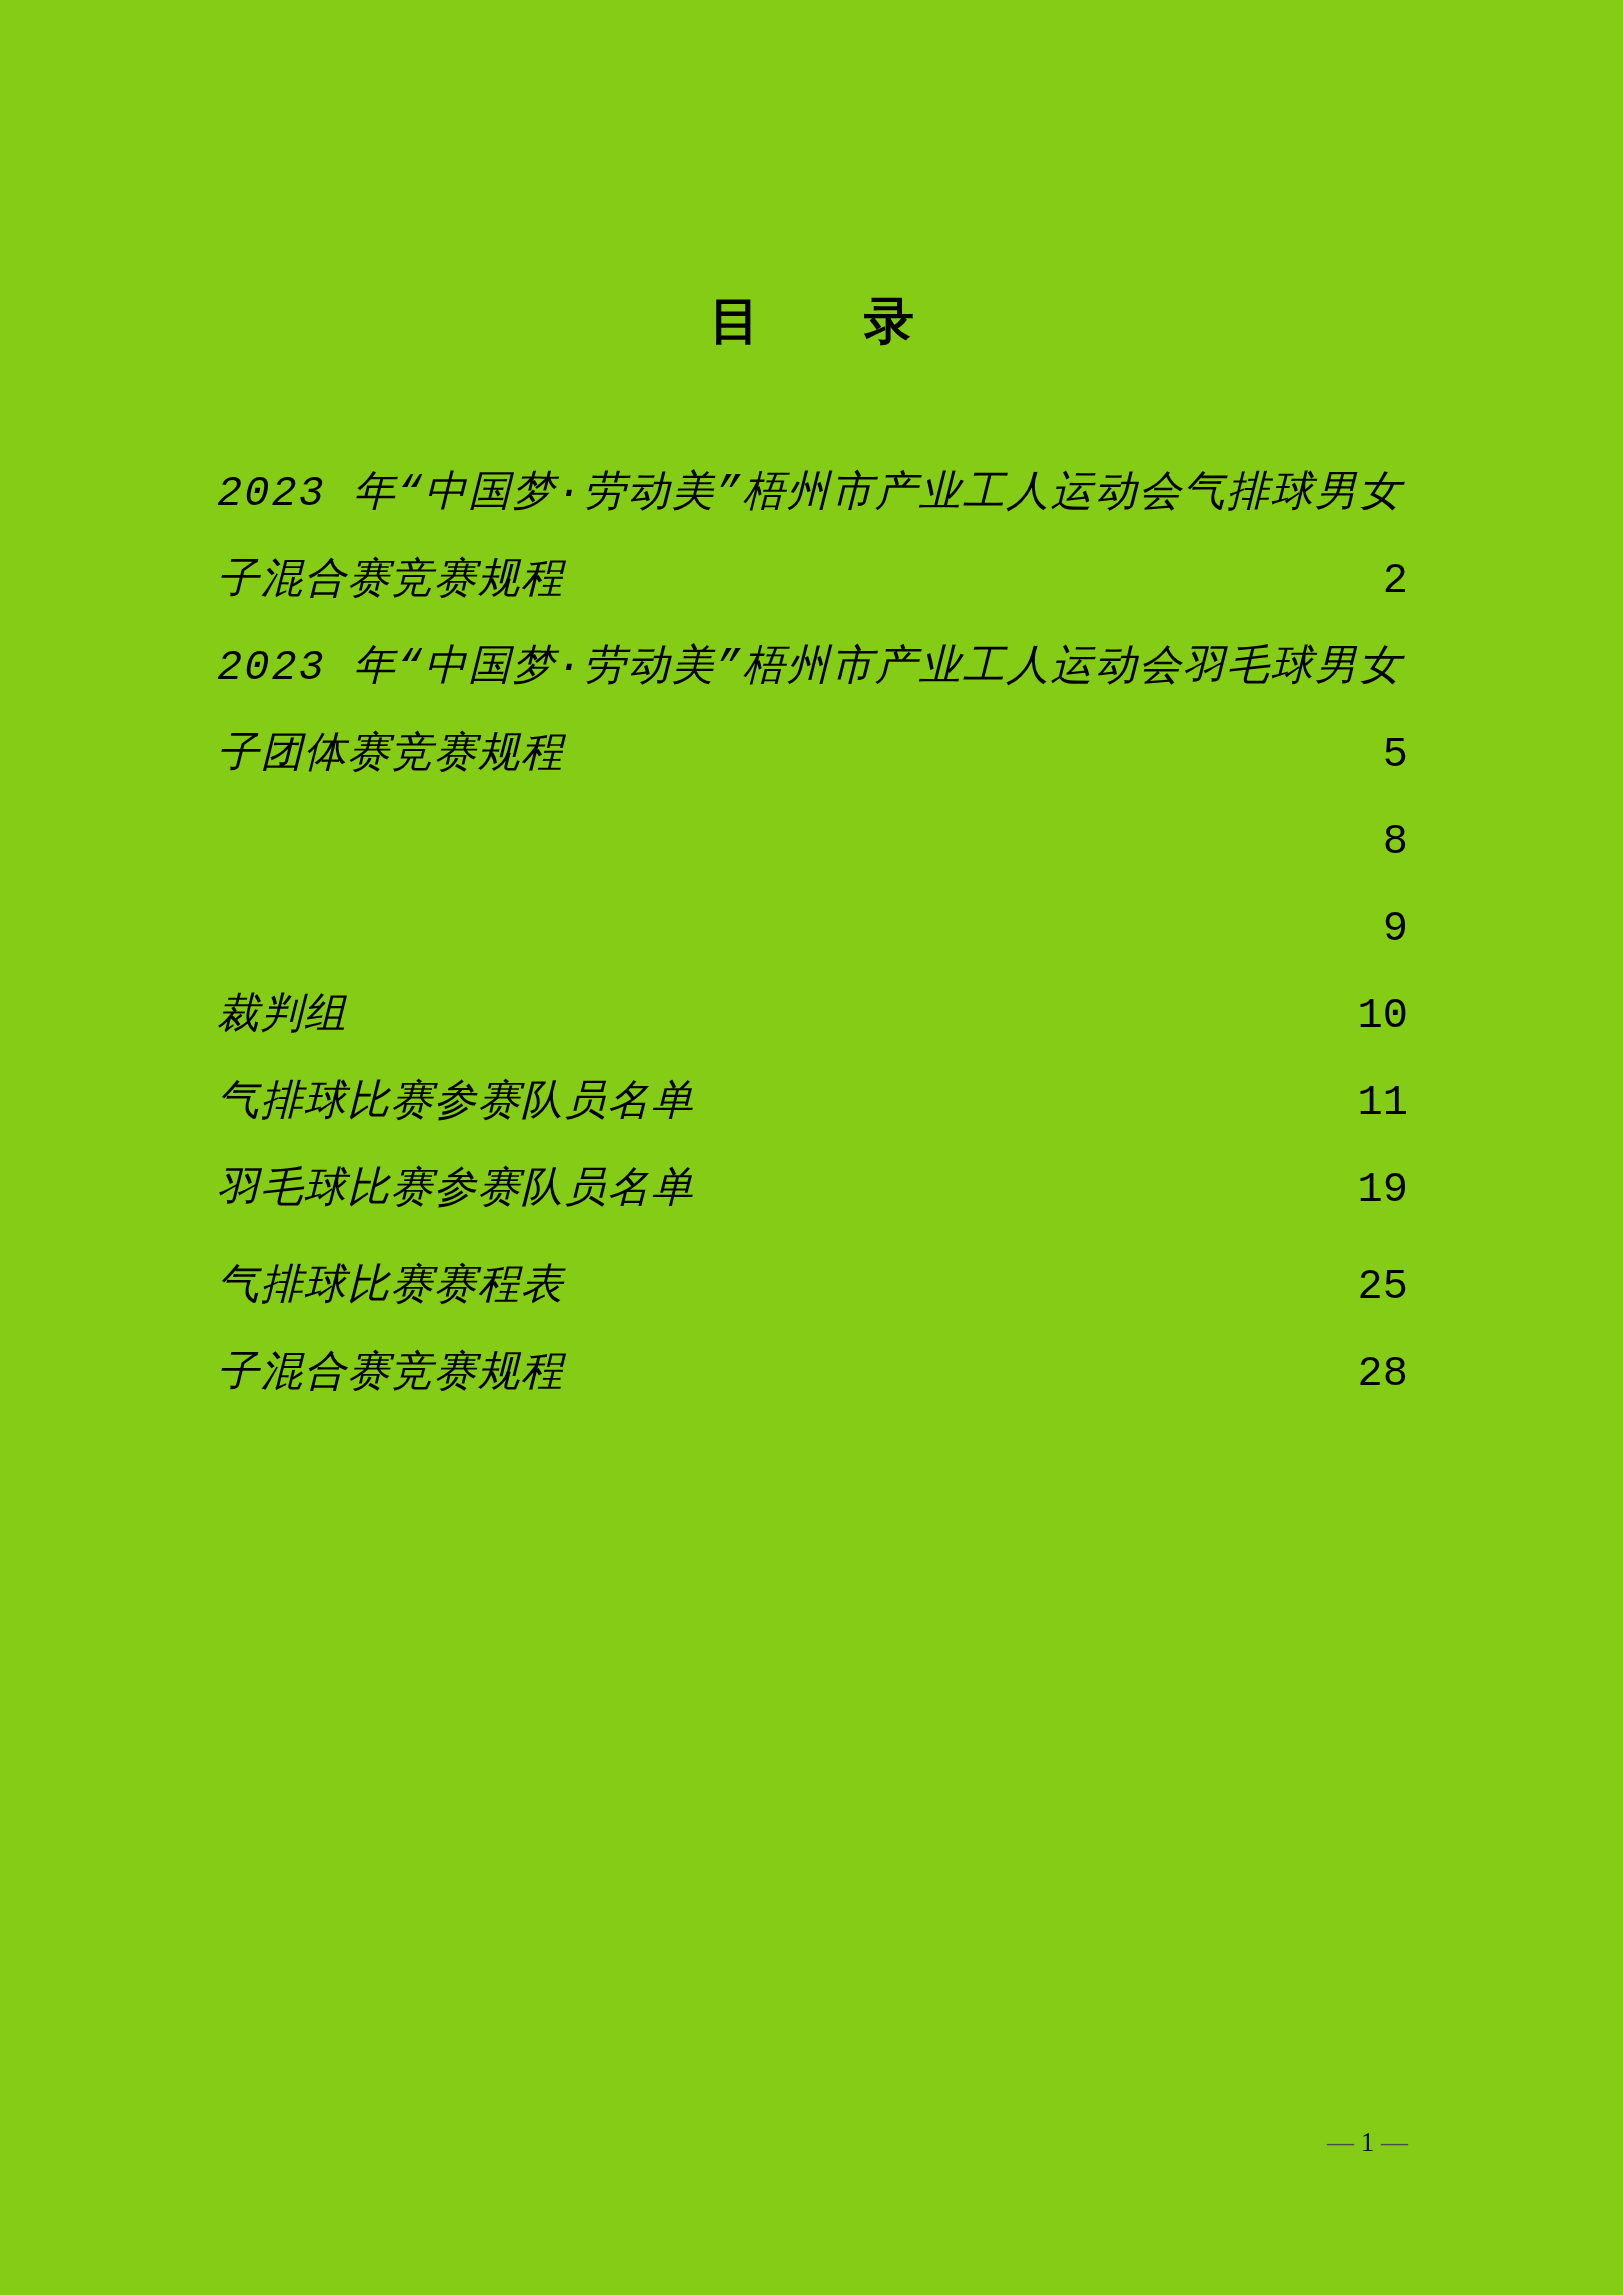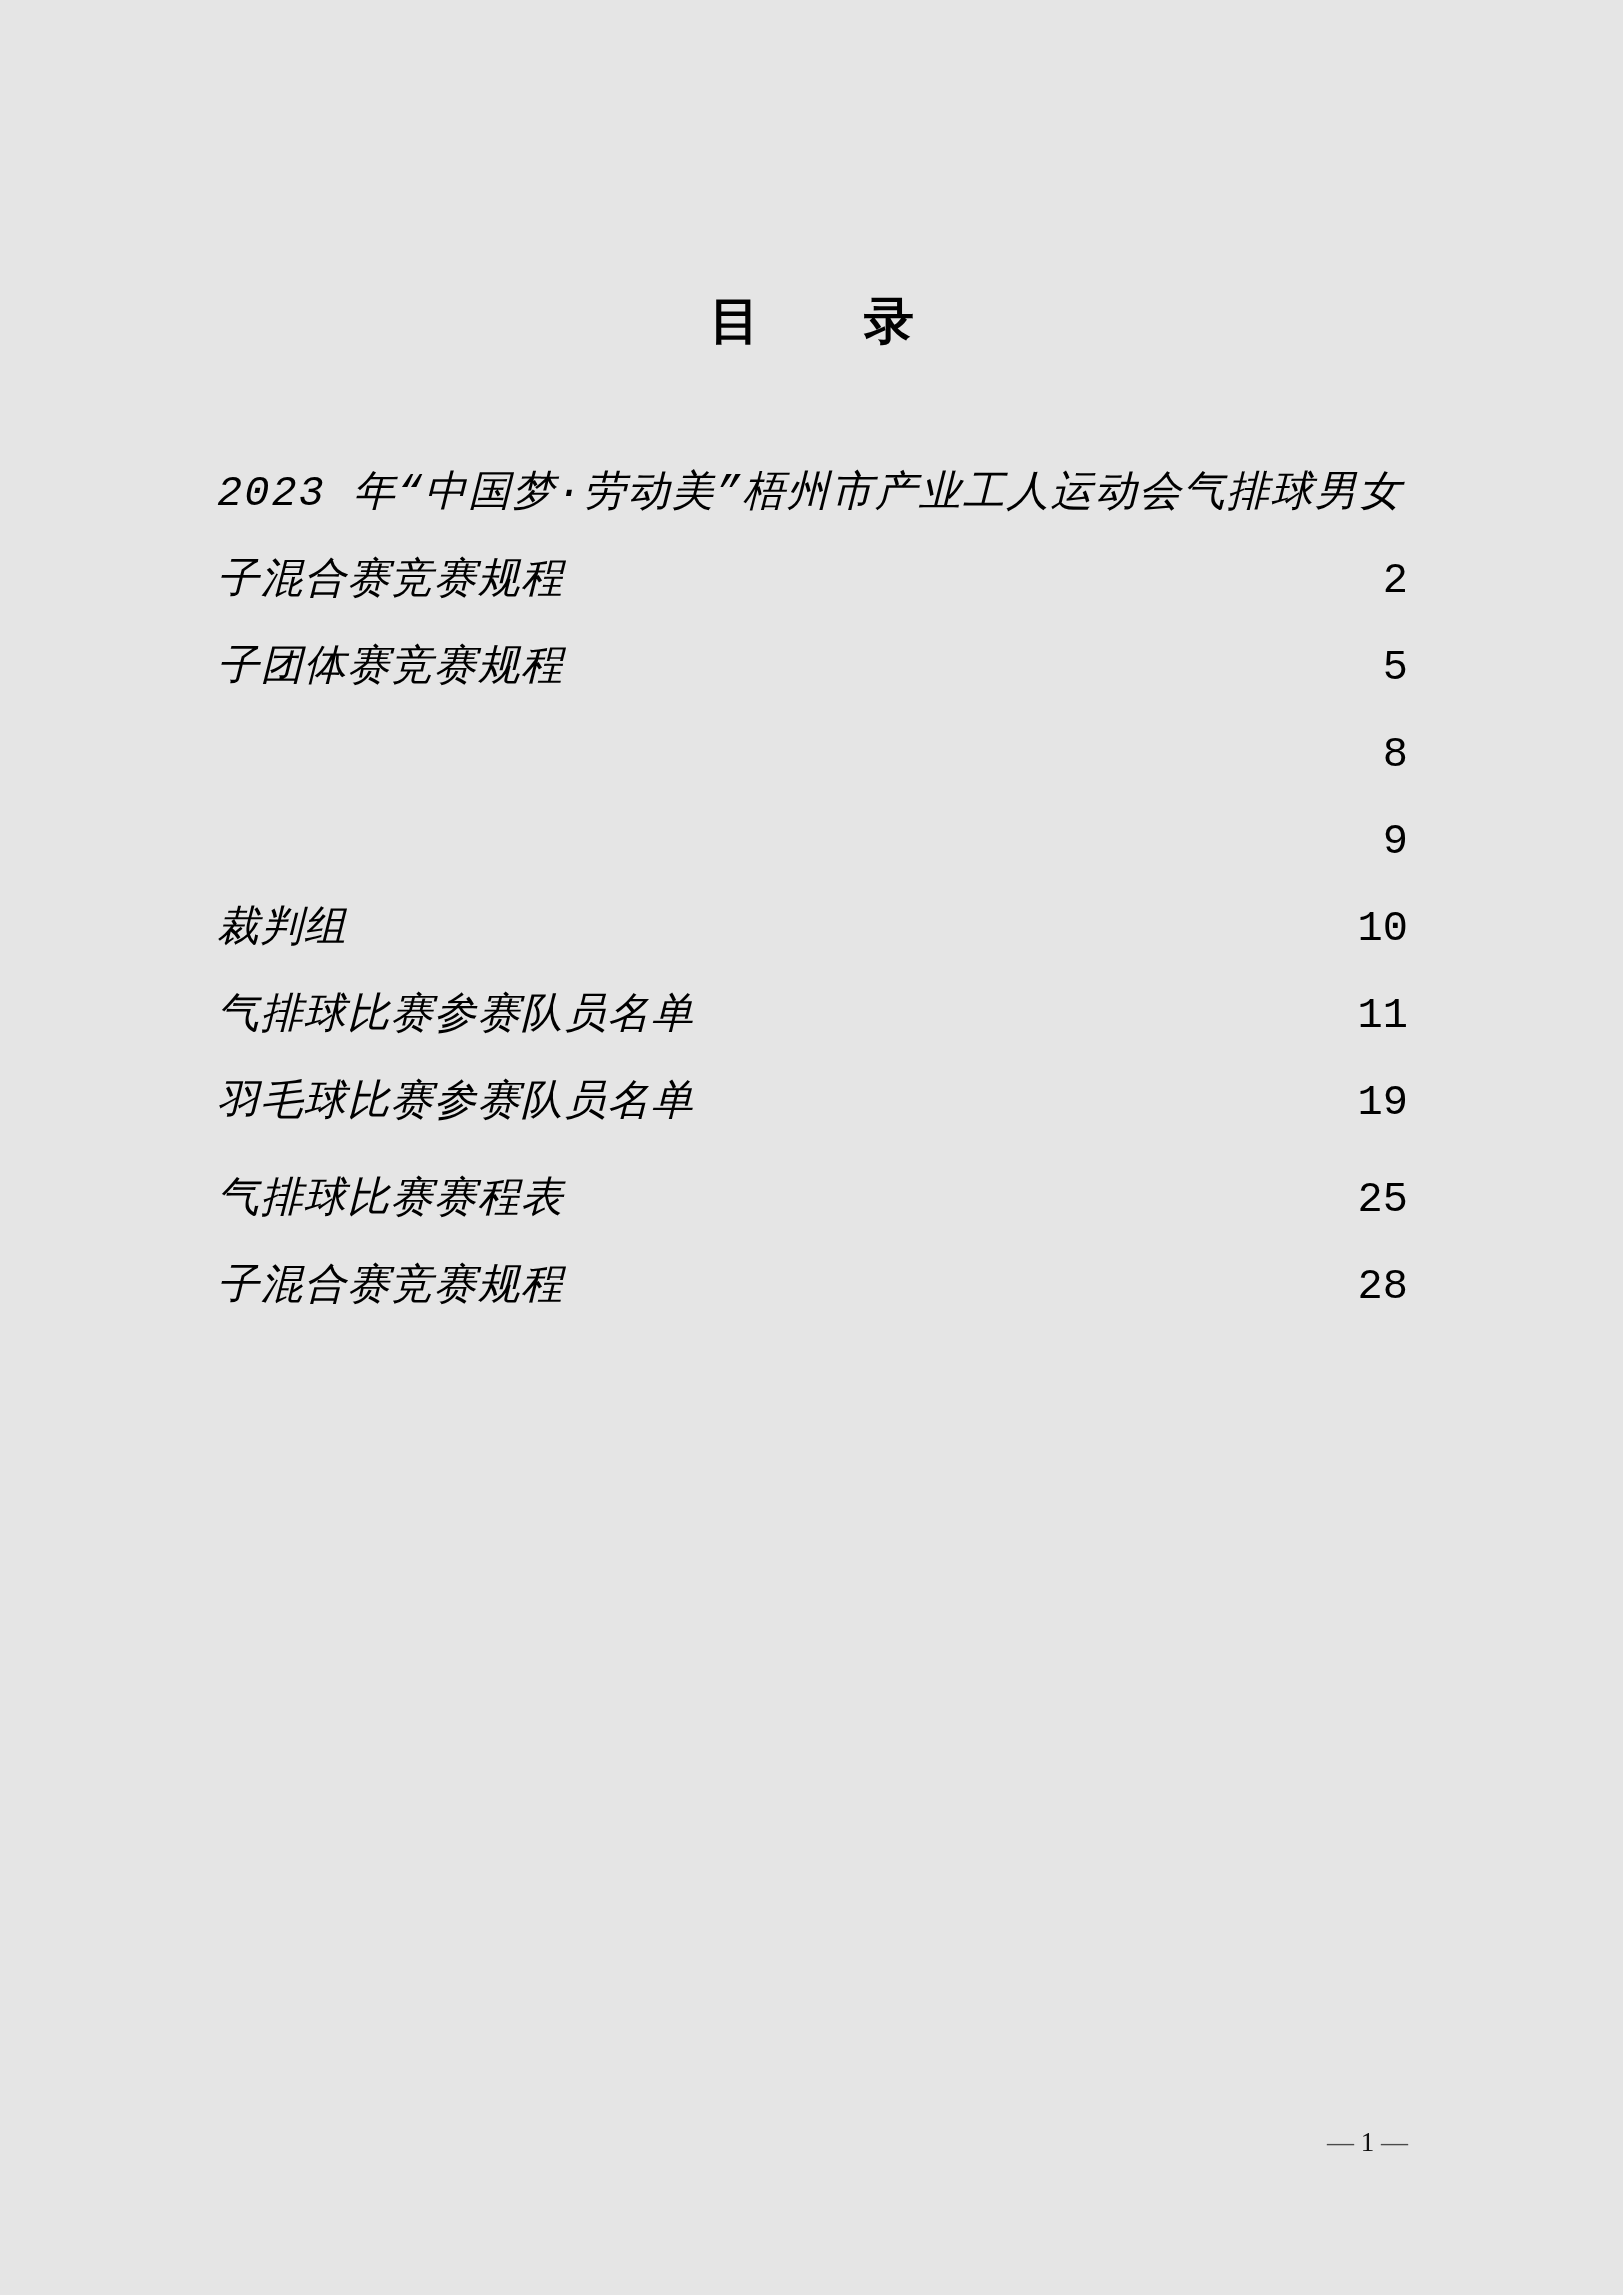--- a/index.html
+++ b/index.html
@@ -11,21 +11,21 @@
     height: 2295px;
     background: #ffffff;
     position: relative;
     overflow: hidden;
     font-family: "Liberation Serif", "DejaVu Serif", serif;
     color: #000000;
   }
   .page {
     position: absolute;
     inset: 0;
-    background: #e5e5e5;
+    background: #84cc16;
   }
   .content {
     padding: 0 215px 0 217px;
   }
   
   .doc-title {
     padding-top: 294px;
     text-align: center;
     font-size: 50px;
     line-height: 54px;
@@ -102,20 +102,21 @@
       <div class="entry">
         <div class="line-full">2023 年“中国梦·劳动美”梧州市产业工人运动会气排球男女</div>
         <div class="line">
           <span class="label">子混合赛竞赛规程</span>
           <span class="leader sparse"></span>
           <span class="pagenum">2</span>
         </div>
       </div>
 
       <div class="entry">
+        <div class="line-full">2023 年“中国梦·劳动美”梧州市产业工人运动会羽毛球男女</div>
         <div class="line">
           <span class="label">子团体赛竞赛规程</span>
           <span class="leader"></span>
           <span class="pagenum">5</span>
         </div>
       </div>
 
       <div class="entry">
         <div class="line">
           <span class="leader"></span>

